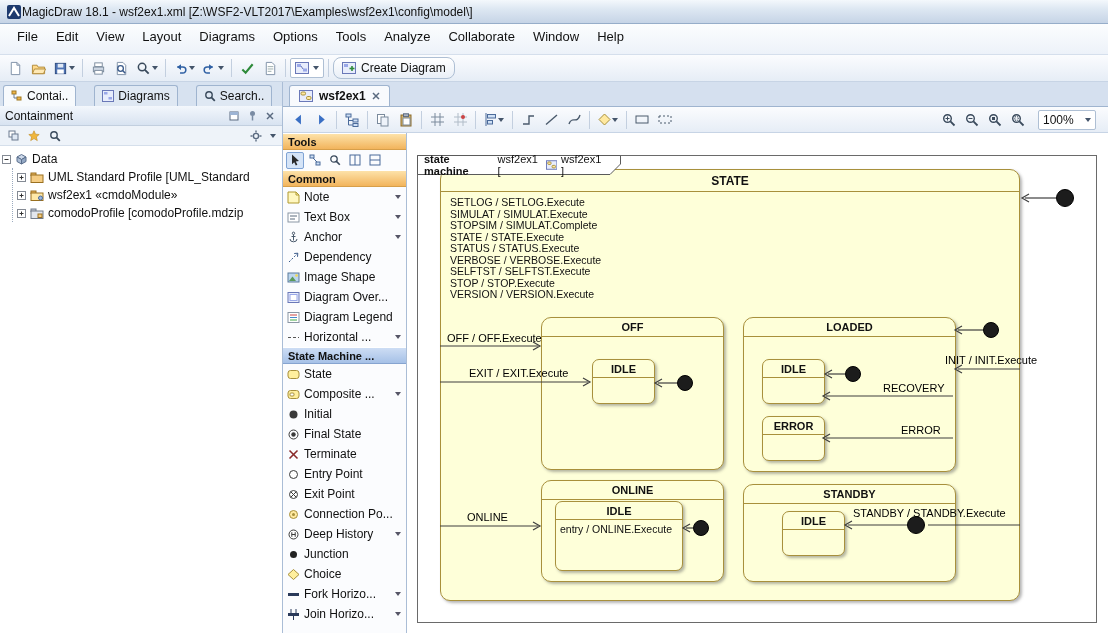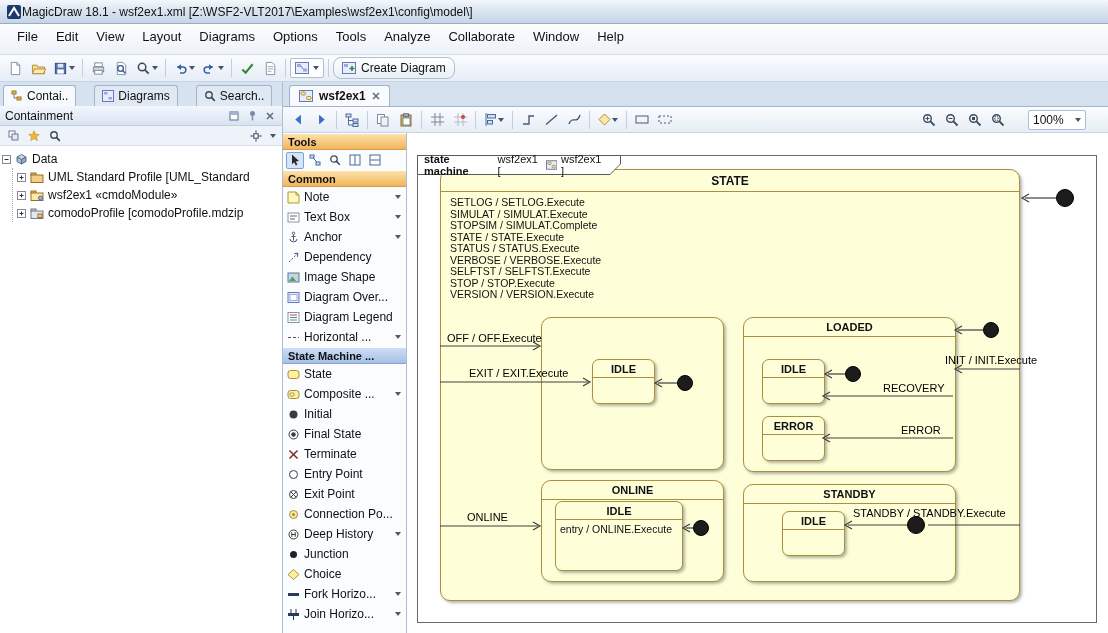--- a/index.html
+++ b/index.html
@@ -466,21 +466,21 @@
               <rect x="4" y="4" width="3" height="3" fill="#3a4a5c"></rect>
             </svg>
           </button>
         <button class="tbtn">
             <svg width="14" height="14" viewBox="0 0 14 14">
               <circle cx="5.5" cy="5.5" r="3.8" fill="none" stroke="#3a4a5c" stroke-width="1.4"></circle>
               <line x1="8.4" y1="8.4" x2="12.5" y2="12.5" stroke="#3a4a5c" stroke-width="1.8"></line>
               <rect x="3.8" y="3.8" width="3.4" height="3.4" fill="none" stroke="#3a4a5c" stroke-dasharray="1.2,1"></rect>
             </svg>
           </button>
-        <div class="combo" style="width:58px;margin:0 18px">
+        <div class="combo" style="width:58px;margin:0 8px">
           <span style="flex:1">100%</span>
           <span class="dd-arrow"></span>
         </div>
       </div>
 
       <div class="workspace">
 
         <div class="palette">
           <div class="pal-head">
               <span>Tools</span>
@@ -748,20 +748,21 @@
               <div>STOPSIM / SIMULAT.Complete</div>
               <div>STATE / STATE.Execute</div>
               <div>STATUS / STATUS.Execute</div>
               <div>VERBOSE / VERBOSE.Execute</div>
               <div>SELFTST / SELFTST.Execute</div>
               <div>STOP / STOP.Execute</div>
               <div>VERSION / VERSION.Execute</div>
             </div>
 
             <div class="state comp" style="left:100px;top:147px;width:183px;height:153px">
+              <div class="sname">OFF</div>
               <div class="state sub" style="left:50px;top:41px;width:63px;height:45px">
                 <div class="sname">IDLE</div>
               </div>
             </div>
 
             <div class="state comp" style="left:302px;top:147px;width:213px;height:155px">
               <div class="sname">LOADED</div>
               <div class="state sub" style="left:18px;top:41px;width:63px;height:45px">
                 <div class="sname">IDLE</div>
               </div>

